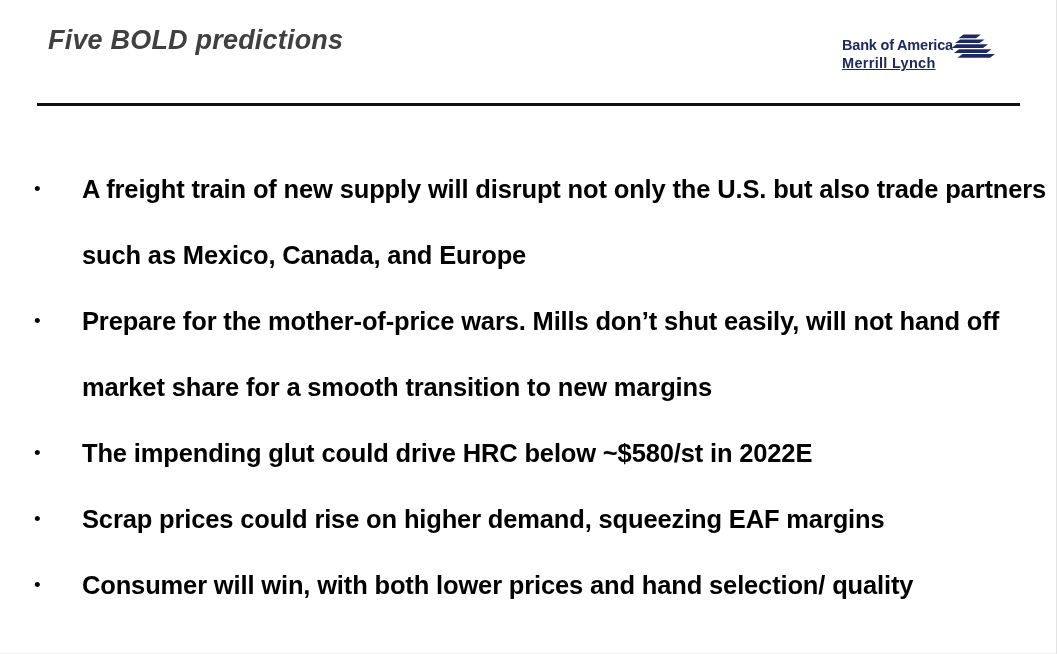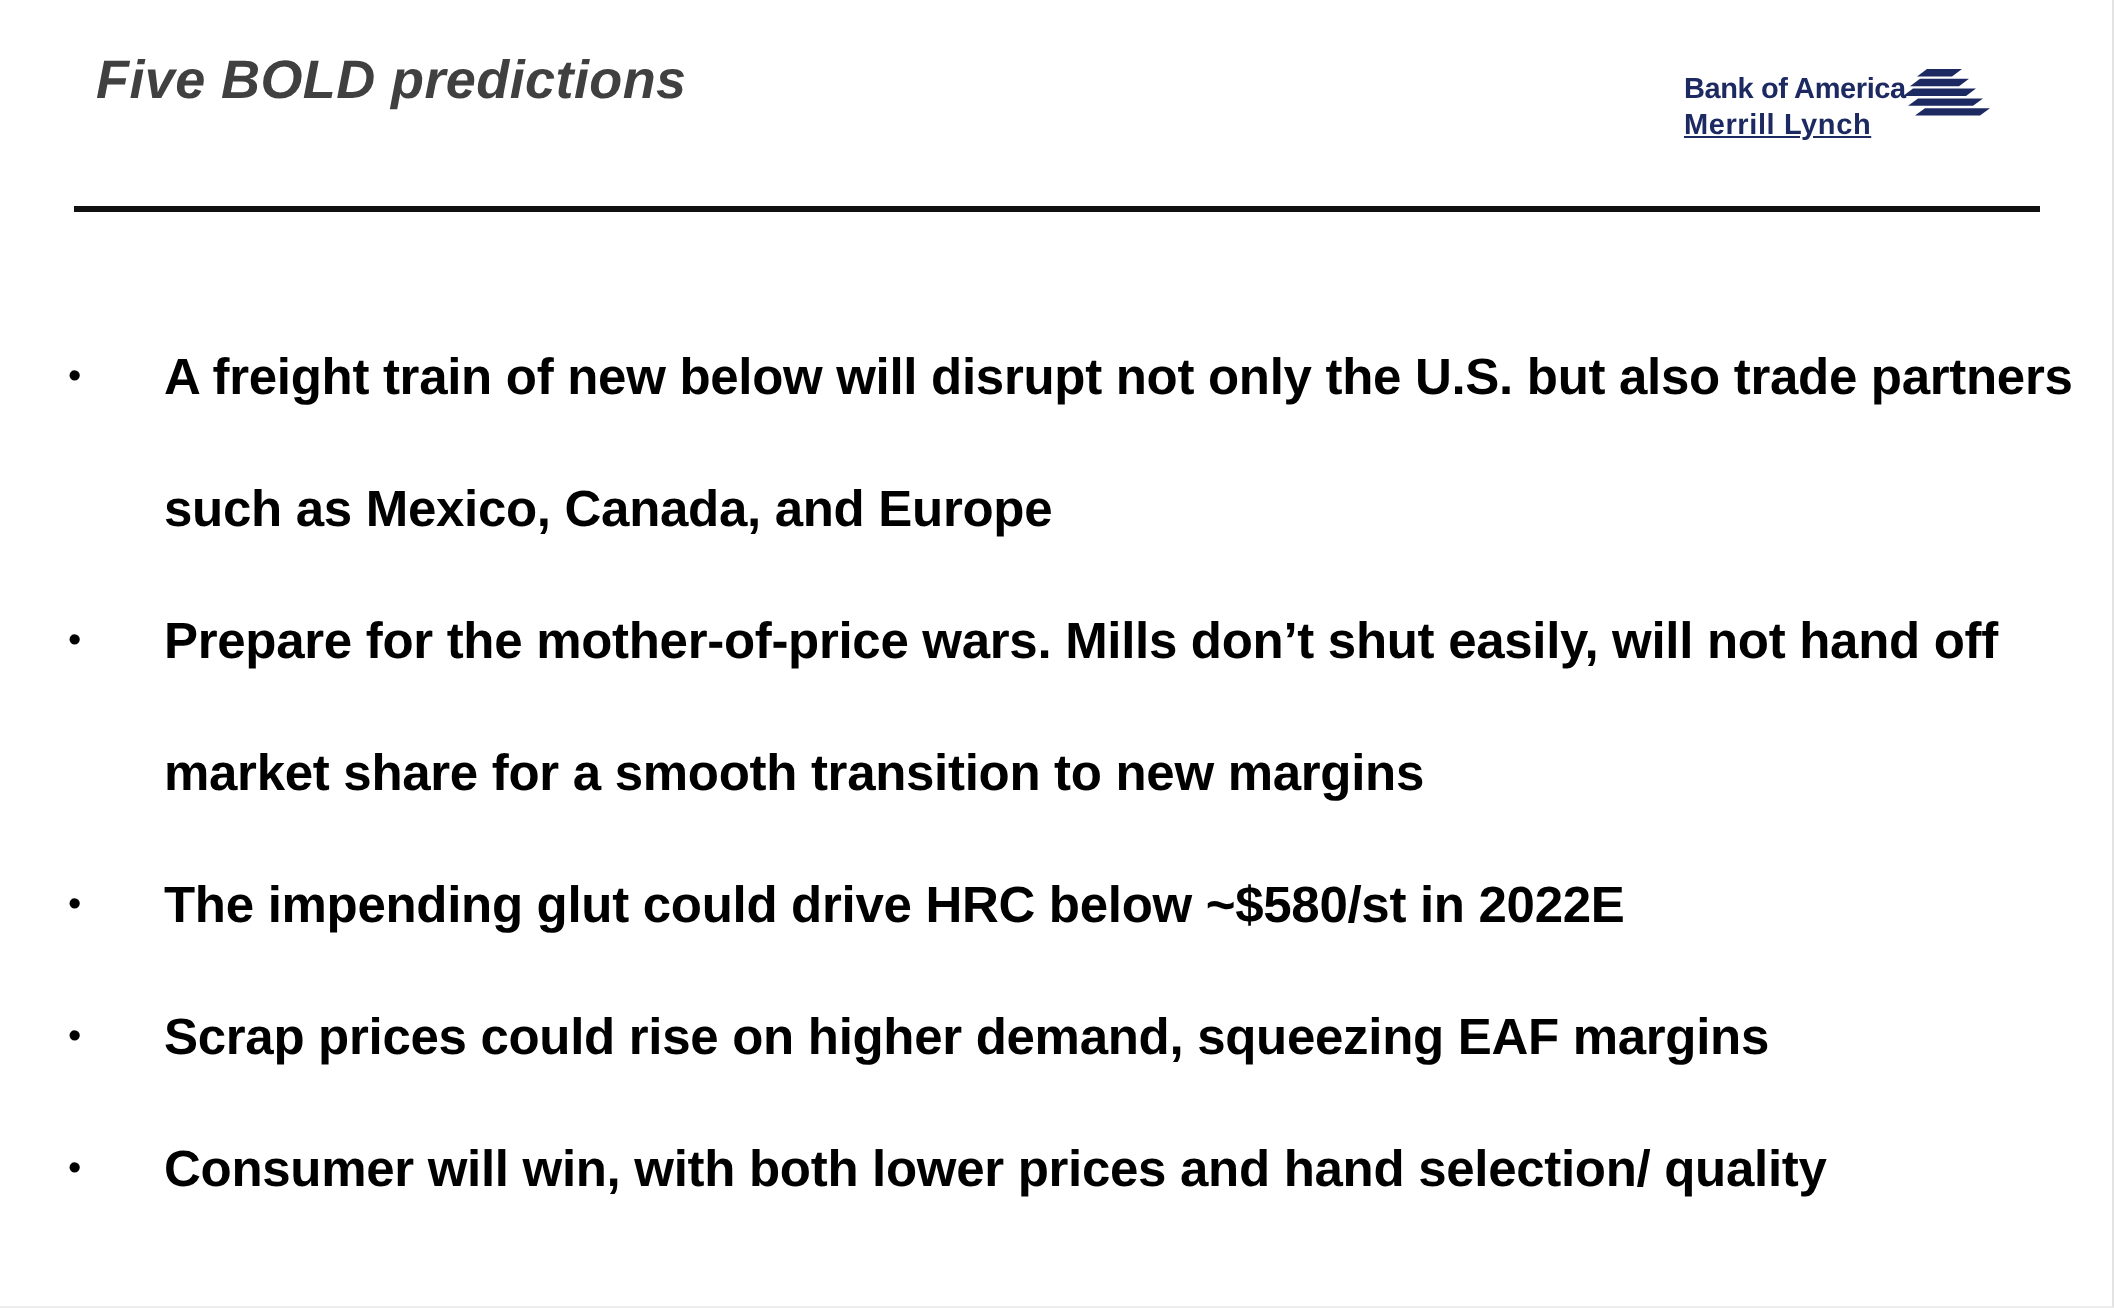--- a/index.html
+++ b/index.html
@@ -128,21 +128,21 @@
         <polygon points="9.0,15.2 41.5,15.2 36.5,18.9 4.0,18.9"></polygon>
         <polygon points="12.5,20.1 45.0,20.1 40.0,23.8 7.5,23.8"></polygon>
       </g>
     </svg>
   </div>
 
   <div id="bullet-list">
 
     <div class="bullet-item">
       <span class="bullet-marker">•</span>
-      <span class="bullet-text">A freight train of new below will disrupt not only the U.S. but also trade partners such as Mexico, Canada, and Europe</span>
+      <span class="bullet-text">A freight train of new supply will disrupt not only the U.S. but also trade partners such as Mexico, Canada, and Europe</span>
     </div>
 
     <div class="bullet-item">
       <span class="bullet-marker">•</span>
       <span class="bullet-text">Prepare for the mother-of-price wars. Mills don’t shut easily, will not hand off market share for a smooth transition to new margins</span>
     </div>
 
     <div class="bullet-item">
       <span class="bullet-marker">•</span>
       <span class="bullet-text">The impending glut could drive HRC below ~$580/st in 2022E</span>

